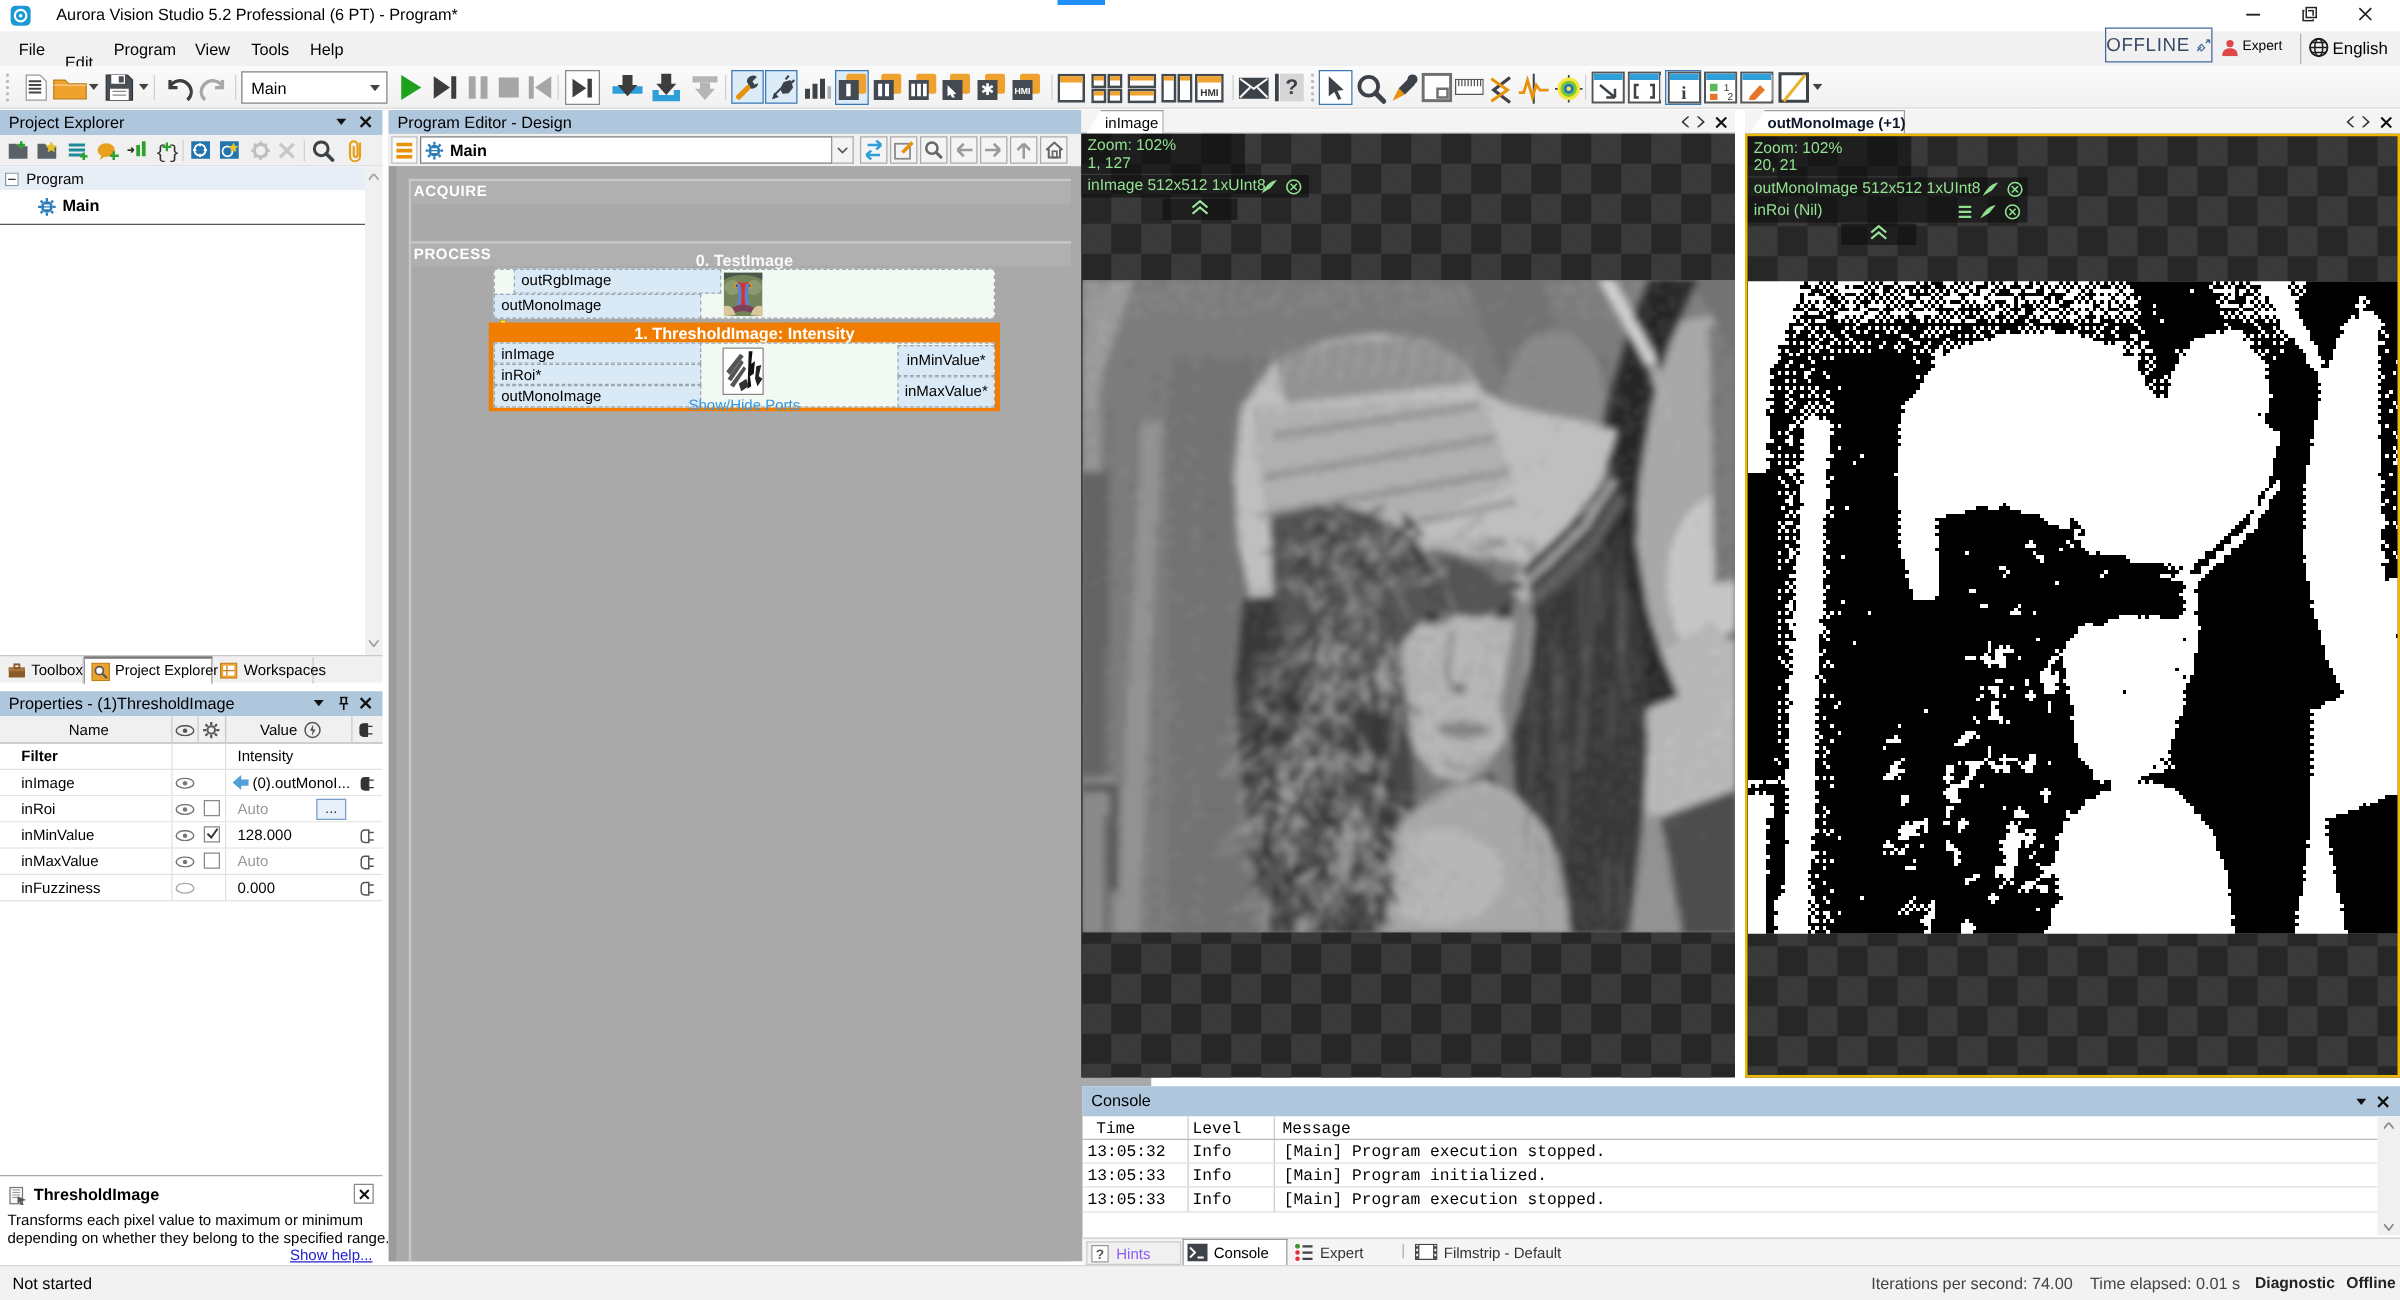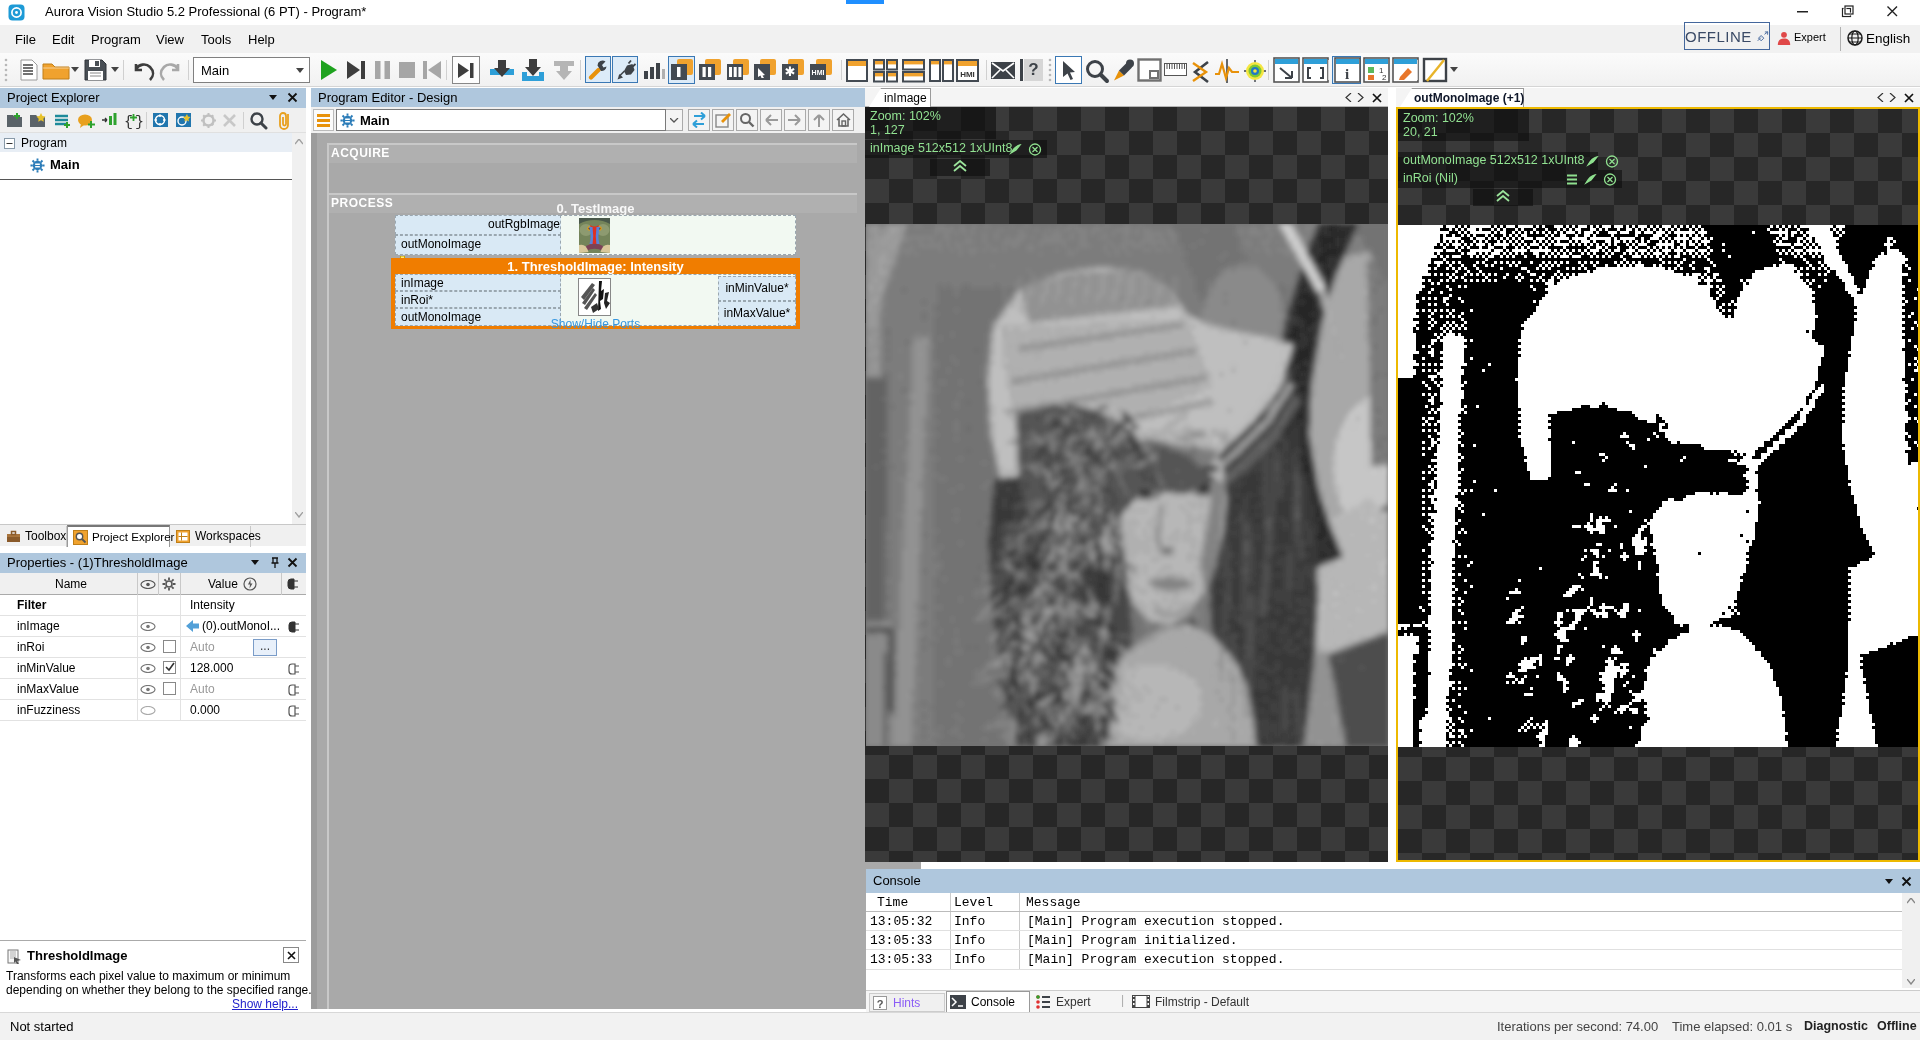--- a/index.html
+++ b/index.html
@@ -41,21 +41,21 @@
     <rect x="2" y="6" width="11" height="1.5" fill="#222"></rect>
     <rect x="47.5" y="3.5" width="8" height="8" fill="none" stroke="#222" stroke-width="1.2"></rect>
     <rect x="50" y="1" width="8" height="8" fill="none" stroke="#fff" stroke-width="2.8"></rect>
     <rect x="50" y="1" width="8" height="8" fill="none" stroke="#222" stroke-width="1.2"></rect>
     <path d="M92.5 1.5 L102 11 M102 1.5 L92.5 11" stroke="#222" stroke-width="1.4"></path>
   </svg>
 </div>
 
 <div class="abs" style="left:0;top:25px;width:1920px;height:28px;background:#f1f1f1;font-size:13px;color:#000;">
   <span class="abs" style="left:15px;top:7px;">File</span>
-  <span class="abs" style="left:52px;top:7px;">Edit</span>
+  <span class="abs" style="left:52px;top:17px;">Edit</span>
   <span class="abs" style="left:91px;top:7px;">Program</span>
   <span class="abs" style="left:156px;top:7px;">View</span>
   <span class="abs" style="left:201px;top:7px;">Tools</span>
   <span class="abs" style="left:248px;top:7px;">Help</span>
 
   <div class="abs" style="left:1684px;top:-3px;width:86px;height:28px;border:1px solid #44679c;display:flex;align-items:center;justify-content:center;gap:5px;">
     <span style="font-size:15px;color:#3a4a66;letter-spacing:0.5px;">OFFLINE</span>
     <svg width="17" height="15" viewBox="0 0 17 15">
           <g stroke="#44679c" stroke-width="1.3" fill="none">
             <path d="M1 13.5 L5.5 9"></path>
@@ -685,21 +685,21 @@
     <div class="abs" style="left:16px;top:10px;width:530px;height:2px;background:#c8c8c8;"></div>
     <div class="abs" style="left:16px;top:10px;width:2px;height:866px;background:#c8c8c8;"></div>
     <div class="abs" style="left:18px;top:12px;width:528px;height:18px;background:#b0b0b0;"></div>
     <div class="abs" style="left:20px;top:13px;font-size:12px;font-weight:bold;color:#fff;letter-spacing:0.5px;">ACQUIRE</div>
     <div class="abs" style="left:16px;top:60px;width:530px;height:2px;background:#c8c8c8;"></div>
     <div class="abs" style="left:18px;top:62px;width:528px;height:18px;background:#b0b0b0;"></div>
     <div class="abs" style="left:20px;top:63px;font-size:12px;font-weight:bold;color:#fff;letter-spacing:0.5px;">PROCESS</div>
 
     <div class="abs" style="left:84px;top:68px;width:401px;text-align:center;font-size:13px;font-weight:bold;color:#f8f8f8;">0. TestImage</div>
     <div class="abs dashbox" style="left:84px;top:82px;width:401px;height:40px;"></div>
-    <div class="abs portcell" style="left:84px;top:82px;width:166px;height:20px;text-align:right;">outRgbImage</div>
+    <div class="abs portcell" style="left:100px;top:82px;width:166px;height:20px;">outRgbImage</div>
     <div class="abs portcell" style="left:84px;top:102px;width:166px;height:20px;">outMonoImage</div>
     <div class="abs" id="baboon" style="left:268px;top:85px;width:31px;height:35px;"><svg width="31" height="35" viewBox="0 0 31 35">
 <rect width="31" height="35" fill="#74845a"></rect>
 <path d="M0 0 H31 V6 Q24 2 15.5 2 Q7 2 0 6 Z" fill="#49584a"></path>
 <ellipse cx="7" cy="12" rx="6.5" ry="6" fill="#8d9a70"></ellipse>
 <ellipse cx="24" cy="12" rx="6.5" ry="6" fill="#8d9a70"></ellipse>
 <circle cx="10.5" cy="10.5" r="2.2" fill="#e09a1a"></circle>
             <circle cx="20.5" cy="10.5" r="2.2" fill="#e09a1a"></circle>
 <circle cx="10.5" cy="10.5" r="0.9" fill="#201510"></circle>
             <circle cx="20.5" cy="10.5" r="0.9" fill="#201510"></circle>
@@ -815,21 +815,21 @@
           <path d="M1 1 L9 9 M9 1 L1 9" stroke="#111" stroke-width="1.7"></path>
         </svg>
   </div>
   <div class="abs checker" id="view2" style="left:0;top:19px;width:524px;height:755px;overflow:hidden;border:2px solid #edb900;">
     <div class="abs" id="lena-bw" style="left:0px;top:116px;width:522px;height:522px;"><svg width="522" height="522" viewBox="0 0 174 174" preserveAspectRatio="none" shape-rendering="crispEdges">
             <rect width="174" height="174" fill="#fff"></rect>
             <path fill="#000" d="M15 0h1v1h-1zM19 0h1v1h-1zM21 0h1v1h-1zM23 0h1v1h-1zM31 0h1v1h-1zM33 0h1v1h-1zM35 0h1v1h-1zM39 0h1v1h-1zM45 0h1v1h-1zM47 0h1v1h-1zM49 0h3v1h-3zM55 0h1v1h-1zM57 0h1v1h-1zM59 0h1v1h-1zM63 0h1v1h-1zM65 0h1v1h-1zM67 0h1v1h-1zM71 0h1v1h-1zM75 0h1v1h-1zM77 0h1v1h-1zM79 0h1v1h-1zM83 0h1v1h-1zM85 0h1v1h-1zM87 0h1v1h-1zM91 0h1v1h-1zM93 0h1v1h-1zM95 0h1v1h-1zM97 0h1v1h-1zM99 0h1v1h-1zM101 0h23v1h-23zM125 0h1v1h-1zM127 0h1v1h-1zM129 0h1v1h-1zM131 0h1v1h-1zM133 0h1v1h-1zM145 0h1v1h-1zM149 0h25v1h-25zM14 1h3v1h-3zM18 1h1v1h-1zM20 1h1v1h-1zM22 1h1v1h-1zM26 1h1v1h-1zM28 1h3v1h-3zM32 1h1v1h-1zM34 1h1v1h-1zM36 1h3v1h-3zM40 1h1v1h-1zM42 1h3v1h-3zM46 1h3v1h-3zM50 1h3v1h-3zM54 1h1v1h-1zM56 1h1v1h-1zM58 1h1v1h-1zM61 1h3v1h-3zM66 1h1v1h-1zM68 1h1v1h-1zM70 1h3v1h-3zM74 1h2v1h-2zM78 1h1v1h-1zM80 1h1v1h-1zM82 1h1v1h-1zM84 1h1v1h-1zM86 1h1v1h-1zM88 1h1v1h-1zM90 1h1v1h-1zM92 1h1v1h-1zM94 1h3v1h-3zM98 1h1v1h-1zM100 1h1v1h-1zM102 1h21v1h-21zM124 1h3v1h-3zM128 1h1v1h-1zM130 1h3v1h-3zM134 1h3v1h-3zM144 1h1v1h-1zM146 1h1v1h-1zM148 1h26v1h-26zM17 2h3v1h-3zM21 2h1v1h-1zM23 2h1v1h-1zM31 2h1v1h-1zM33 2h1v1h-1zM36 2h2v1h-2zM39 2h1v1h-1zM41 2h1v1h-1zM43 2h1v1h-1zM45 2h1v1h-1zM47 2h1v1h-1zM49 2h1v1h-1zM51 2h1v1h-1zM53 2h1v1h-1zM55 2h1v1h-1zM59 2h1v1h-1zM61 2h1v1h-1zM65 2h1v1h-1zM67 2h3v1h-3zM73 2h1v1h-1zM77 2h2v1h-2zM81 2h1v1h-1zM85 2h1v1h-1zM89 2h1v1h-1zM91 2h1v1h-1zM99 2h1v1h-1zM103 2h15v1h-15zM119 2h5v1h-5zM130 2h1v1h-1zM133 2h1v1h-1zM135 2h1v1h-1zM145 2h1v1h-1zM147 2h1v1h-1zM149 2h25v1h-25zM14 3h1v1h-1zM16 3h2v1h-2zM19 3h2v1h-2zM22 3h1v1h-1zM24 3h1v1h-1zM26 3h3v1h-3zM30 3h1v1h-1zM32 3h3v1h-3zM36 3h1v1h-1zM38 3h1v1h-1zM40 3h1v1h-1zM43 3h6v1h-6zM50 3h1v1h-1zM52 3h2v1h-2zM56 3h3v1h-3zM60 3h2v1h-2zM64 3h1v1h-1zM66 3h5v1h-5zM72 3h7v1h-7zM80 3h5v1h-5zM88 3h1v1h-1zM90 3h3v1h-3zM94 3h1v1h-1zM96 3h1v1h-1zM98 3h1v1h-1zM100 3h1v1h-1zM102 3h25v1h-25zM128 3h1v1h-1zM130 3h1v1h-1zM132 3h3v1h-3zM136 3h1v1h-1zM145 3h2v1h-2zM148 3h26v1h-26zM14 4h1v1h-1zM21 4h3v1h-3zM25 4h1v1h-1zM29 4h1v1h-1zM31 4h1v1h-1zM33 4h1v1h-1zM35 4h1v1h-1zM37 4h1v1h-1zM39 4h1v1h-1zM41 4h1v1h-1zM45 4h1v1h-1zM49 4h1v1h-1zM51 4h1v1h-1zM57 4h1v1h-1zM63 4h1v1h-1zM71 4h1v1h-1zM73 4h1v1h-1zM79 4h2v1h-2zM82 4h2v1h-2zM87 4h1v1h-1zM89 4h1v1h-1zM91 4h1v1h-1zM97 4h1v1h-1zM101 4h1v1h-1zM103 4h1v1h-1zM105 4h21v1h-21zM127 4h1v1h-1zM130 4h3v1h-3zM135 4h1v1h-1zM138 4h1v1h-1zM147 4h16v1h-16zM165 4h9v1h-9zM14 5h1v1h-1zM16 5h1v1h-1zM18 5h1v1h-1zM20 5h1v1h-1zM22 5h3v1h-3zM26 5h1v1h-1zM28 5h1v1h-1zM30 5h3v1h-3zM34 5h1v1h-1zM36 5h1v1h-1zM38 5h1v1h-1zM40 5h1v1h-1zM42 5h3v1h-3zM46 5h1v1h-1zM48 5h1v1h-1zM50 5h1v1h-1zM52 5h1v1h-1zM54 5h3v1h-3zM58 5h1v1h-1zM60 5h1v1h-1zM64 5h1v1h-1zM66 5h3v1h-3zM71 5h1v1h-1zM74 5h1v1h-1zM76 5h1v1h-1zM78 5h1v1h-1zM80 5h1v1h-1zM82 5h1v1h-1zM84 5h3v1h-3zM88 5h1v1h-1zM90 5h1v1h-1zM92 5h1v1h-1zM94 5h1v1h-1zM96 5h1v1h-1zM98 5h1v1h-1zM100 5h1v1h-1zM104 5h21v1h-21zM126 5h1v1h-1zM128 5h5v1h-5zM134 5h1v1h-1zM136 5h1v1h-1zM138 5h1v1h-1zM146 5h17v1h-17zM164 5h1v1h-1zM166 5h8v1h-8zM13 6h1v1h-1zM15 6h1v1h-1zM17 6h1v1h-1zM21 6h1v1h-1zM23 6h1v1h-1zM25 6h1v1h-1zM29 6h1v1h-1zM31 6h1v1h-1zM37 6h1v1h-1zM39 6h1v1h-1zM41 6h1v1h-1zM43 6h1v1h-1zM47 6h1v1h-1zM49 6h1v1h-1zM51 6h1v1h-1zM57 6h1v1h-1zM59 6h1v1h-1zM61 6h1v1h-1zM63 6h1v1h-1zM65 6h1v1h-1zM67 6h1v1h-1zM69 6h1v1h-1zM71 6h1v1h-1zM73 6h3v1h-3zM77 6h1v1h-1zM79 6h1v1h-1zM83 6h3v1h-3zM92 6h2v1h-2zM96 6h1v1h-1zM99 6h1v1h-1zM101 6h1v1h-1zM103 6h5v1h-5zM109 6h17v1h-17zM131 6h1v1h-1zM135 6h1v1h-1zM137 6h1v1h-1zM139 6h1v1h-1zM147 6h15v1h-15zM165 6h9v1h-9zM12 7h3v1h-3zM16 7h3v1h-3zM20 7h1v1h-1zM22 7h1v1h-1zM24 7h3v1h-3zM28 7h2v1h-2zM32 7h3v1h-3zM36 7h3v1h-3zM40 7h1v1h-1zM42 7h1v1h-1zM44 7h3v1h-3zM48 7h1v1h-1zM50 7h5v1h-5zM56 7h7v1h-7zM64 7h2v1h-2zM68 7h1v1h-1zM70 7h3v1h-3zM74 7h3v1h-3zM78 7h1v1h-1zM80 7h3v1h-3zM84 7h1v1h-1zM86 7h1v1h-1zM88 7h1v1h-1zM90 7h1v1h-1zM92 7h1v1h-1zM94 7h1v1h-1zM96 7h3v1h-3zM100 7h3v1h-3zM104 7h27v1h-27zM132 7h3v1h-3zM136 7h1v1h-1zM138 7h1v1h-1zM140 7h1v1h-1zM146 7h17v1h-17zM164 7h10v1h-10zM15 8h1v1h-1zM19 8h1v1h-1zM21 8h3v1h-3zM31 8h1v1h-1zM35 8h1v1h-1zM37 8h1v1h-1zM43 8h1v1h-1zM51 8h1v1h-1zM53 8h1v1h-1zM55 8h1v1h-1zM57 8h1v1h-1zM59 8h1v1h-1zM61 8h1v1h-1zM63 8h1v1h-1zM67 8h1v1h-1zM69 8h1v1h-1zM71 8h1v1h-1zM74 8h2v1h-2zM79 8h1v1h-1zM83 8h1v1h-1zM85 8h1v1h-1zM87 8h1v1h-1zM91 8h1v1h-1zM95 8h1v1h-1zM99 8h1v1h-1zM103 8h1v1h-1zM105 8h3v1h-3zM109 8h17v1h-17zM127 8h1v1h-1zM129 8h1v1h-1zM131 8h1v1h-1zM135 8h1v1h-1zM147 8h16v1h-16zM167 8h7v1h-7zM12 9h1v1h-1zM14 9h7v1h-7zM22 9h1v1h-1zM26 9h1v1h-1zM28 9h1v1h-1zM30 9h1v1h-1zM34 9h1v1h-1zM36 9h1v1h-1zM38 9h1v1h-1zM40 9h1v1h-1zM42 9h3v1h-3zM47 9h2v1h-2zM50 9h1v1h-1zM52 9h1v1h-1zM54 9h1v1h-1zM56 9h1v1h-1zM58 9h3v1h-3zM62 9h1v1h-1zM64 9h1v1h-1zM66 9h3v1h-3zM70 9h1v1h-1zM72 9h3v1h-3zM76 9h1v1h-1zM78 9h1v1h-1zM80 9h1v1h-1zM82 9h1v1h-1zM84 9h1v1h-1zM88 9h1v1h-1zM90 9h3v1h-3zM94 9h1v1h-1zM96 9h1v1h-1zM98 9h1v1h-1zM100 9h1v1h-1zM102 9h1v1h-1zM104 9h23v1h-23zM128 9h1v1h-1zM130 9h1v1h-1zM132 9h1v1h-1zM134 9h1v1h-1zM136 9h1v1h-1zM138 9h1v1h-1zM140 9h1v1h-1zM147 9h14v1h-14zM162 9h1v1h-1zM168 9h6v1h-6zM13 10h1v1h-1zM15 10h1v1h-1zM17 10h1v1h-1zM21 10h3v1h-3zM25 10h1v1h-1zM27 10h1v1h-1zM29 10h1v1h-1zM32 10h2v1h-2zM35 10h1v1h-1zM37 10h1v1h-1zM39 10h3v1h-3zM43 10h3v1h-3zM47 10h1v1h-1zM49 10h1v1h-1zM51 10h1v1h-1zM53 10h1v1h-1zM57 10h1v1h-1zM61 10h3v1h-3zM65 10h1v1h-1zM67 10h1v1h-1zM69 10h1v1h-1zM71 10h3v1h-3zM75 10h3v1h-3zM81 10h1v1h-1zM83 10h1v1h-1zM85 10h1v1h-1zM87 10h1v1h-1zM89 10h1v1h-1zM91 10h1v1h-1zM94 10h4v1h-4zM99 10h1v1h-1zM101 10h1v1h-1zM103 10h7v1h-7zM111 10h21v1h-21zM133 10h1v1h-1zM135 10h3v1h-3zM139 10h1v1h-1zM141 10h1v1h-1zM148 10h12v1h-12zM169 10h5v1h-5zM11 11h4v1h-4zM16 11h13v1h-13zM30 11h45v1h-45zM76 11h11v1h-11zM88 11h7v1h-7zM96 11h7v1h-7zM104 11h23v1h-23zM128 11h7v1h-7zM136 11h6v1h-6zM148 11h11v1h-11zM170 11h4v1h-4zM11 12h1v1h-1zM15 12h1v1h-1zM17 12h1v1h-1zM19 12h1v1h-1zM21 12h5v1h-5zM27 12h1v1h-1zM29 12h3v1h-3zM33 12h1v1h-1zM35 12h1v1h-1zM37 12h1v1h-1zM39 12h1v1h-1zM41 12h3v1h-3zM45 12h3v1h-3zM49 12h1v1h-1zM51 12h1v1h-1zM53 12h1v1h-1zM55 12h1v1h-1zM57 12h3v1h-3zM61 12h1v1h-1zM63 12h1v1h-1zM65 12h1v1h-1zM67 12h5v1h-5zM73 12h1v1h-1zM75 12h1v1h-1zM77 12h1v1h-1zM79 12h1v1h-1zM81 12h7v1h-7zM89 12h1v1h-1zM91 12h1v1h-1zM93 12h1v1h-1zM95 12h3v1h-3zM99 12h5v1h-5zM105 12h23v1h-23zM129 12h7v1h-7zM137 12h3v1h-3zM141 12h1v1h-1zM149 12h9v1h-9zM169 12h5v1h-5zM10 13h3v1h-3zM14 13h3v1h-3zM18 13h3v1h-3zM22 13h3v1h-3zM26 13h3v1h-3zM30 13h1v1h-1zM32 13h5v1h-5zM38 13h1v1h-1zM40 13h7v1h-7zM48 13h1v1h-1zM50 13h1v1h-1zM52 13h1v1h-1zM54 13h7v1h-7zM62 13h3v1h-3zM66 13h3v1h-3zM70 13h3v1h-3zM74 13h1v1h-1zM76 13h1v1h-1zM78 13h1v1h-1zM82 13h3v1h-3zM86 13h1v1h-1zM88 13h5v1h-5zM94 13h3v1h-3zM98 13h7v1h-7zM106 13h19v1h-19zM126 13h1v1h-1zM132 13h5v1h-5zM138 13h3v1h-3zM142 13h1v1h-1zM150 13h9v1h-9zM168 13h1v1h-1zM170 13h4v1h-4zM11 14h1v1h-1zM13 14h3v1h-3zM17 14h1v1h-1zM19 14h1v1h-1zM21 14h1v1h-1zM23 14h3v1h-3zM27 14h7v1h-7zM35 14h6v1h-6zM43 14h3v1h-3zM47 14h1v1h-1zM49 14h1v1h-1zM51 14h5v1h-5zM57 14h1v1h-1zM59 14h1v1h-1zM61 14h1v1h-1zM63 14h3v1h-3zM89 14h1v1h-1zM91 14h1v1h-1zM93 14h1v1h-1zM95 14h3v1h-3zM99 14h3v1h-3zM104 14h18v1h-18zM133 14h1v1h-1zM135 14h1v1h-1zM137 14h1v1h-1zM139 14h1v1h-1zM141 14h1v1h-1zM143 14h1v1h-1zM150 14h8v1h-8zM168 14h2v1h-2zM171 14h3v1h-3zM10 15h9v1h-9zM20 15h3v1h-3zM24 15h3v1h-3zM28 15h15v1h-15zM44 15h9v1h-9zM54 15h9v1h-9zM64 15h1v1h-1zM92 15h11v1h-11zM104 15h15v1h-15zM132 15h1v1h-1zM134 15h9v1h-9zM144 15h2v1h-2zM150 15h7v1h-7zM168 15h6v1h-6zM11 16h1v1h-1zM13 16h1v1h-1zM15 16h1v1h-1zM17 16h1v1h-1zM19 16h3v1h-3zM23 16h1v1h-1zM25 16h1v1h-1zM27 16h1v1h-1zM29 16h1v1h-1zM31 16h1v1h-1zM33 16h3v1h-3zM37 16h3v1h-3zM41 16h3v1h-3zM46 16h2v1h-2zM49 16h3v1h-3zM53 16h1v1h-1zM55 16h1v1h-1zM57 16h1v1h-1zM59 16h1v1h-1zM95 16h1v1h-1zM97 16h1v1h-1zM101 16h1v1h-1zM103 16h2v1h-2zM107 16h11v1h-11zM135 16h1v1h-1zM137 16h3v1h-3zM141 16h1v1h-1zM143 16h3v1h-3zM151 16h6v1h-6zM170 16h4v1h-4zM8 17h9v1h-9zM18 17h1v1h-1zM20 17h1v1h-1zM22 17h7v1h-7zM30 17h5v1h-5zM36 17h3v1h-3zM40 17h1v1h-1zM42 17h5v1h-5zM48 17h3v1h-3zM52 17h1v1h-1zM54 17h1v1h-1zM56 17h1v1h-1zM100 17h1v1h-1zM102 17h1v1h-1zM104 17h1v1h-1zM106 17h12v1h-12zM134 17h13v1h-13zM152 17h5v1h-5zM168 17h6v1h-6zM9 18h1v1h-1zM11 18h3v1h-3zM15 18h1v1h-1zM17 18h1v1h-1zM19 18h3v1h-3zM23 18h1v1h-1zM25 18h1v1h-1zM27 18h1v1h-1zM29 18h1v1h-1zM31 18h1v1h-1zM33 18h7v1h-7zM41 18h3v1h-3zM45 18h1v1h-1zM47 18h1v1h-1zM49 18h1v1h-1zM52 18h2v1h-2zM101 18h1v1h-1zM105 18h1v1h-1zM108 18h6v1h-6zM115 18h1v1h-1zM135 18h1v1h-1zM137 18h1v1h-1zM139 18h3v1h-3zM143 18h5v1h-5zM152 18h4v1h-4zM168 18h2v1h-2zM171 18h3v1h-3zM8 19h3v1h-3zM12 19h1v1h-1zM14 19h35v1h-35zM52 19h1v1h-1zM100 19h3v1h-3zM104 19h11v1h-11zM116 19h1v1h-1zM136 19h1v1h-1zM138 19h11v1h-11zM152 19h4v1h-4zM168 19h6v1h-6zM9 20h7v1h-7zM17 20h3v1h-3zM21 20h1v1h-1zM23 20h21v1h-21zM45 20h5v1h-5zM105 20h1v1h-1zM107 20h1v1h-1zM109 20h6v1h-6zM137 20h3v1h-3zM141 20h8v1h-8zM153 20h3v1h-3zM169 20h5v1h-5zM8 21h3v1h-3zM12 21h5v1h-5zM18 21h27v1h-27zM46 21h3v1h-3zM104 21h3v1h-3zM108 21h7v1h-7zM138 21h11v1h-11zM154 21h1v1h-1zM168 21h5v1h-5zM7 22h3v1h-3zM11 22h3v1h-3zM15 22h35v1h-35zM104 22h2v1h-2zM107 22h1v1h-1zM109 22h5v1h-5zM139 22h11v1h-11zM153 22h2v1h-2zM169 22h5v1h-5zM6 23h11v1h-11zM18 23h31v1h-31zM104 23h3v1h-3zM108 23h6v1h-6zM138 23h13v1h-13zM168 23h6v1h-6zM6 24h2v1h-2zM9 24h1v1h-1zM11 24h1v1h-1zM13 24h2v1h-2zM17 24h3v1h-3zM21 24h27v1h-27zM105 24h1v1h-1zM107 24h6v1h-6zM139 24h13v1h-13zM169 24h3v1h-3zM173 24h1v1h-1zM7 25h8v1h-8zM16 25h5v1h-5zM22 25h23v1h-23zM46 25h1v1h-1zM106 25h5v1h-5zM112 25h1v1h-1zM138 25h14v1h-14zM168 25h1v1h-1zM170 25h4v1h-4zM6 26h4v1h-4zM11 26h1v1h-1zM13 26h3v1h-3zM17 26h30v1h-30zM106 26h2v1h-2zM109 26h1v1h-1zM111 26h1v1h-1zM139 26h13v1h-13zM169 26h5v1h-5zM6 27h40v1h-40zM106 27h1v1h-1zM108 27h5v1h-5zM139 27h14v1h-14zM168 27h6v1h-6zM7 28h1v1h-1zM9 28h1v1h-1zM11 28h1v1h-1zM13 28h1v1h-1zM15 28h1v1h-1zM17 28h1v1h-1zM19 28h5v1h-5zM25 28h21v1h-21zM107 28h1v1h-1zM109 28h1v1h-1zM111 28h1v1h-1zM139 28h13v1h-13zM169 28h5v1h-5zM6 29h5v1h-5zM12 29h5v1h-5zM18 29h3v1h-3zM22 29h23v1h-23zM108 29h4v1h-4zM139 29h14v1h-14zM168 29h3v1h-3zM172 29h2v1h-2zM7 30h3v1h-3zM11 30h3v1h-3zM15 30h1v1h-1zM17 30h1v1h-1zM19 30h1v1h-1zM21 30h23v1h-23zM109 30h1v1h-1zM111 30h1v1h-1zM140 30h12v1h-12zM169 30h1v1h-1zM171 30h3v1h-3zM5 31h6v1h-6zM12 31h9v1h-9zM22 31h21v1h-21zM139 31h14v1h-14zM168 31h6v1h-6zM7 32h3v1h-3zM11 32h1v1h-1zM13 32h3v1h-3zM17 32h1v1h-1zM19 32h3v1h-3zM23 32h19v1h-19zM139 32h13v1h-13zM169 32h3v1h-3zM173 32h1v1h-1zM6 33h5v1h-5zM12 33h3v1h-3zM16 33h1v1h-1zM18 33h1v1h-1zM20 33h1v1h-1zM22 33h19v1h-19zM139 33h13v1h-13zM168 33h5v1h-5zM5 34h1v1h-1zM7 34h3v1h-3zM11 34h3v1h-3zM15 34h1v1h-1zM17 34h1v1h-1zM19 34h1v1h-1zM21 34h1v1h-1zM23 34h19v1h-19zM139 34h13v1h-13zM169 34h2v1h-2zM172 34h2v1h-2zM5 35h10v1h-10zM16 35h1v1h-1zM18 35h23v1h-23zM136 35h1v1h-1zM138 35h14v1h-14zM168 35h6v1h-6zM6 36h6v1h-6zM13 36h1v1h-1zM15 36h1v1h-1zM19 36h1v1h-1zM21 36h20v1h-20zM138 36h14v1h-14zM169 36h5v1h-5zM6 37h7v1h-7zM14 37h1v1h-1zM22 37h19v1h-19zM138 37h13v1h-13zM168 37h6v1h-6zM6 38h5v1h-5zM13 38h1v1h-1zM23 38h1v1h-1zM25 38h15v1h-15zM139 38h12v1h-12zM169 38h1v1h-1zM171 38h3v1h-3zM6 39h5v1h-5zM12 39h3v1h-3zM22 39h19v1h-19zM140 39h11v1h-11zM169 39h5v1h-5zM6 40h2v1h-2zM9 40h1v1h-1zM11 40h4v1h-4zM23 40h17v1h-17zM142 40h9v1h-9zM169 40h3v1h-3zM173 40h1v1h-1zM6 41h5v1h-5zM12 41h3v1h-3zM22 41h19v1h-19zM142 41h9v1h-9zM168 41h5v1h-5zM7 42h3v1h-3zM12 42h2v1h-2zM22 42h18v1h-18zM142 42h8v1h-8zM169 42h5v1h-5zM5 43h6v1h-6zM12 43h3v1h-3zM22 43h19v1h-19zM142 43h9v1h-9zM169 43h5v1h-5zM5 44h3v1h-3zM9 44h5v1h-5zM22 44h2v1h-2zM25 44h15v1h-15zM141 44h9v1h-9zM169 44h3v1h-3zM173 44h1v1h-1zM6 45h9v1h-9zM22 45h18v1h-18zM141 45h9v1h-9zM169 45h4v1h-4zM7 46h1v1h-1zM9 46h1v1h-1zM11 46h1v1h-1zM13 46h1v1h-1zM23 46h7v1h-7zM31 46h9v1h-9zM141 46h9v1h-9zM169 46h1v1h-1zM171 46h1v1h-1zM173 46h1v1h-1zM5 47h10v1h-10zM21 47h19v1h-19zM140 47h10v1h-10zM169 47h4v1h-4zM6 48h2v1h-2zM9 48h1v1h-1zM11 48h1v1h-1zM13 48h1v1h-1zM22 48h6v1h-6zM29 48h11v1h-11zM140 48h10v1h-10zM169 48h3v1h-3zM6 49h7v1h-7zM22 49h18v1h-18zM140 49h9v1h-9zM169 49h5v1h-5zM5 50h5v1h-5zM13 50h1v1h-1zM21 50h19v1h-19zM140 50h9v1h-9zM169 50h5v1h-5zM0 51h11v1h-11zM12 51h3v1h-3zM21 51h18v1h-18zM140 51h9v1h-9zM168 51h3v1h-3zM172 51h2v1h-2zM0 52h8v1h-8zM9 52h3v1h-3zM13 52h1v1h-1zM21 52h1v1h-1zM23 52h17v1h-17zM139 52h10v1h-10zM169 52h5v1h-5zM0 53h9v1h-9zM10 53h3v1h-3zM14 53h1v1h-1zM22 53h18v1h-18zM139 53h2v1h-2zM142 53h7v1h-7zM170 53h4v1h-4zM0 54h10v1h-10zM11 54h3v1h-3zM21 54h19v1h-19zM139 54h1v1h-1zM142 54h6v1h-6zM169 54h5v1h-5zM0 55h14v1h-14zM22 55h18v1h-18zM138 55h1v1h-1zM142 55h7v1h-7zM170 55h4v1h-4zM0 56h8v1h-8zM9 56h1v1h-1zM11 56h1v1h-1zM13 56h1v1h-1zM22 56h18v1h-18zM137 56h1v1h-1zM141 56h7v1h-7zM169 56h3v1h-3zM173 56h1v1h-1zM0 57h11v1h-11zM12 57h2v1h-2zM22 57h18v1h-18zM136 57h2v1h-2zM140 57h9v1h-9zM169 57h5v1h-5zM0 58h10v1h-10zM12 58h2v1h-2zM21 58h19v1h-19zM136 58h1v1h-1zM139 58h9v1h-9zM169 58h1v1h-1zM171 58h3v1h-3zM0 59h11v1h-11zM12 59h3v1h-3zM21 59h19v1h-19zM68 59h1v1h-1zM136 59h1v1h-1zM139 59h10v1h-10zM170 59h4v1h-4zM0 60h9v1h-9zM10 60h4v1h-4zM21 60h1v1h-1zM23 60h3v1h-3zM27 60h13v1h-13zM61 60h3v1h-3zM67 60h3v1h-3zM139 60h9v1h-9zM169 60h3v1h-3zM173 60h1v1h-1zM0 61h11v1h-11zM12 61h1v1h-1zM22 61h19v1h-19zM58 61h15v1h-15zM134 61h1v1h-1zM138 61h11v1h-11zM169 61h5v1h-5zM0 62h10v1h-10zM11 62h1v1h-1zM13 62h1v1h-1zM21 62h1v1h-1zM23 62h17v1h-17zM53 62h25v1h-25zM133 62h1v1h-1zM137 62h11v1h-11zM170 62h4v1h-4zM0 63h14v1h-14zM20 63h21v1h-21zM50 63h29v1h-29zM86 63h1v1h-1zM132 63h2v1h-2zM136 63h13v1h-13zM170 63h4v1h-4zM0 64h8v1h-8zM9 64h1v1h-1zM12 64h2v1h-2zM21 64h19v1h-19zM51 64h29v1h-29zM86 64h2v1h-2zM131 64h3v1h-3zM136 64h12v1h-12zM171 64h1v1h-1zM173 64h1v1h-1zM0 65h9v1h-9zM10 65h3v1h-3zM20 65h21v1h-21zM50 65h33v1h-33zM86 65h3v1h-3zM130 65h3v1h-3zM136 65h13v1h-13zM170 65h3v1h-3zM0 66h8v1h-8zM9 66h1v1h-1zM11 66h1v1h-1zM13 66h1v1h-1zM21 66h19v1h-19zM51 66h36v1h-36zM89 66h1v1h-1zM129 66h3v1h-3zM135 66h13v1h-13zM169 66h5v1h-5zM0 67h14v1h-14zM20 67h21v1h-21zM50 67h37v1h-37zM88 67h2v1h-2zM128 67h3v1h-3zM133 67h15v1h-15zM169 67h5v1h-5zM0 68h8v1h-8zM9 68h1v1h-1zM11 68h1v1h-1zM13 68h1v1h-1zM21 68h19v1h-19zM51 68h36v1h-36zM127 68h2v1h-2zM133 68h15v1h-15zM169 68h5v1h-5zM0 69h13v1h-13zM20 69h1v1h-1zM22 69h19v1h-19zM51 69h24v1h-24zM76 69h9v1h-9zM86 69h3v1h-3zM126 69h3v1h-3zM132 69h16v1h-16zM170 69h4v1h-4zM0 70h10v1h-10zM11 70h3v1h-3zM21 70h19v1h-19zM51 70h23v1h-23zM77 70h9v1h-9zM87 70h2v1h-2zM125 70h2v1h-2zM131 70h17v1h-17zM169 70h1v1h-1zM171 70h3v1h-3zM0 71h11v1h-11zM12 71h1v1h-1zM20 71h21v1h-21zM50 71h33v1h-33zM84 71h6v1h-6zM124 71h3v1h-3zM129 71h19v1h-19zM169 71h5v1h-5zM0 72h8v1h-8zM9 72h2v1h-2zM13 72h1v1h-1zM21 72h20v1h-20zM51 72h7v1h-7zM59 72h17v1h-17zM77 72h14v1h-14zM93 72h1v1h-1zM122 72h3v1h-3zM129 72h19v1h-19zM170 72h2v1h-2zM173 72h1v1h-1zM0 73h11v1h-11zM12 73h1v1h-1zM20 73h1v1h-1zM22 73h3v1h-3zM26 73h15v1h-15zM51 73h26v1h-26zM79 73h22v1h-22zM122 73h3v1h-3zM127 73h22v1h-22zM170 73h3v1h-3zM0 74h8v1h-8zM9 74h1v1h-1zM11 74h2v1h-2zM20 74h22v1h-22zM51 74h27v1h-27zM79 74h23v1h-23zM120 74h3v1h-3zM127 74h21v1h-21zM171 74h3v1h-3zM0 75h13v1h-13zM20 75h22v1h-22zM51 75h60v1h-60zM112 75h1v1h-1zM119 75h4v1h-4zM125 75h24v1h-24zM169 75h5v1h-5zM0 76h8v1h-8zM9 76h3v1h-3zM21 76h21v1h-21zM51 76h16v1h-16zM69 76h43v1h-43zM113 76h1v1h-1zM115 76h1v1h-1zM119 76h2v1h-2zM124 76h25v1h-25zM170 76h4v1h-4zM0 77h13v1h-13zM20 77h1v1h-1zM22 77h21v1h-21zM51 77h18v1h-18zM70 77h25v1h-25zM96 77h19v1h-19zM118 77h3v1h-3zM123 77h26v1h-26zM170 77h4v1h-4zM0 78h11v1h-11zM21 78h21v1h-21zM51 78h17v1h-17zM69 78h25v1h-25zM95 78h15v1h-15zM113 78h1v1h-1zM122 78h27v1h-27zM170 78h4v1h-4zM0 79h13v1h-13zM20 79h23v1h-23zM51 79h62v1h-62zM121 79h28v1h-28zM170 79h1v1h-1zM0 80h10v1h-10zM11 80h1v1h-1zM20 80h23v1h-23zM51 80h31v1h-31zM83 80h33v1h-33zM120 80h30v1h-30zM0 81h11v1h-11zM12 81h1v1h-1zM20 81h1v1h-1zM22 81h21v1h-21zM51 81h66v1h-66zM120 81h30v1h-30zM0 82h8v1h-8zM9 82h1v1h-1zM11 82h1v1h-1zM21 82h23v1h-23zM51 82h8v1h-8zM61 82h55v1h-55zM119 82h31v1h-31zM0 83h13v1h-13zM20 83h24v1h-24zM51 83h64v1h-64zM120 83h30v1h-30zM0 84h8v1h-8zM9 84h3v1h-3zM21 84h23v1h-23zM50 84h66v1h-66zM120 84h30v1h-30zM0 85h11v1h-11zM12 85h1v1h-1zM20 85h5v1h-5zM26 85h91v1h-91zM120 85h31v1h-31zM0 86h10v1h-10zM12 86h1v1h-1zM21 86h41v1h-41zM64 86h8v1h-8zM73 86h43v1h-43zM120 86h30v1h-30zM0 87h11v1h-11zM12 87h1v1h-1zM20 87h51v1h-51zM72 87h45v1h-45zM120 87h31v1h-31zM0 88h8v1h-8zM9 88h1v1h-1zM11 88h1v1h-1zM21 88h1v1h-1zM23 88h1v1h-1zM25 88h7v1h-7zM33 88h37v1h-37zM73 88h3v1h-3zM77 88h39v1h-39zM119 88h32v1h-32zM0 89h12v1h-12zM20 89h1v1h-1zM22 89h77v1h-77zM104 89h1v1h-1zM106 89h1v1h-1zM110 89h5v1h-5zM120 89h31v1h-31zM0 90h8v1h-8zM9 90h1v1h-1zM19 90h77v1h-77zM120 90h32v1h-32zM0 91h11v1h-11zM12 91h1v1h-1zM20 91h70v1h-70zM92 91h3v1h-3zM120 91h32v1h-32zM0 92h8v1h-8zM9 92h2v1h-2zM21 92h67v1h-67zM121 92h31v1h-31zM0 93h12v1h-12zM20 93h1v1h-1zM22 93h66v1h-66zM120 93h33v1h-33zM0 94h8v1h-8zM9 94h1v1h-1zM11 94h1v1h-1zM19 94h1v1h-1zM21 94h66v1h-66zM120 94h33v1h-33zM173 94h1v1h-1zM0 95h13v1h-13zM19 95h2v1h-2zM22 95h55v1h-55zM78 95h8v1h-8zM116 95h1v1h-1zM120 95h33v1h-33zM0 96h8v1h-8zM9 96h1v1h-1zM19 96h9v1h-9zM29 96h35v1h-35zM65 96h20v1h-20zM120 96h33v1h-33zM0 97h11v1h-11zM19 97h45v1h-45zM65 97h2v1h-2zM68 97h1v1h-1zM70 97h15v1h-15zM120 97h34v1h-34zM0 98h10v1h-10zM11 98h1v1h-1zM19 98h1v1h-1zM21 98h43v1h-43zM65 98h1v1h-1zM71 98h11v1h-11zM83 98h1v1h-1zM120 98h34v1h-34zM0 99h11v1h-11zM20 99h43v1h-43zM64 99h2v1h-2zM68 99h15v1h-15zM119 99h35v1h-35zM0 100h8v1h-8zM9 100h3v1h-3zM19 100h39v1h-39zM61 100h1v1h-1zM65 100h1v1h-1zM69 100h3v1h-3zM73 100h8v1h-8zM83 100h1v1h-1zM119 100h35v1h-35zM0 101h9v1h-9zM10 101h1v1h-1zM19 101h2v1h-2zM22 101h41v1h-41zM69 101h11v1h-11zM82 101h2v1h-2zM119 101h36v1h-36zM0 102h10v1h-10zM11 102h1v1h-1zM19 102h1v1h-1zM21 102h1v1h-1zM23 102h41v1h-41zM65 102h2v1h-2zM69 102h11v1h-11zM81 102h3v1h-3zM119 102h36v1h-36zM0 103h11v1h-11zM19 103h60v1h-60zM81 103h4v1h-4zM114 103h1v1h-1zM119 103h37v1h-37zM0 104h12v1h-12zM19 104h59v1h-59zM81 104h1v1h-1zM83 104h2v1h-2zM119 104h37v1h-37zM0 105h11v1h-11zM18 105h1v1h-1zM20 105h58v1h-58zM83 105h2v1h-2zM116 105h1v1h-1zM118 105h39v1h-39zM0 106h10v1h-10zM19 106h1v1h-1zM21 106h45v1h-45zM68 106h6v1h-6zM75 106h3v1h-3zM83 106h1v1h-1zM118 106h39v1h-39zM0 107h11v1h-11zM19 107h55v1h-55zM75 107h4v1h-4zM82 107h3v1h-3zM117 107h41v1h-41zM0 108h8v1h-8zM9 108h2v1h-2zM19 108h43v1h-43zM63 108h1v1h-1zM67 108h3v1h-3zM71 108h8v1h-8zM83 108h3v1h-3zM117 108h41v1h-41zM0 109h11v1h-11zM19 109h46v1h-46zM67 109h8v1h-8zM76 109h3v1h-3zM82 109h3v1h-3zM100 109h1v1h-1zM116 109h43v1h-43zM0 110h10v1h-10zM19 110h1v1h-1zM21 110h1v1h-1zM23 110h39v1h-39zM63 110h3v1h-3zM67 110h1v1h-1zM69 110h5v1h-5zM77 110h9v1h-9zM117 110h41v1h-41zM0 111h11v1h-11zM18 111h43v1h-43zM62 111h13v1h-13zM76 111h10v1h-10zM116 111h41v1h-41zM0 112h8v1h-8zM9 112h1v1h-1zM11 112h1v1h-1zM19 112h5v1h-5zM25 112h40v1h-40zM67 112h13v1h-13zM81 112h5v1h-5zM117 112h37v1h-37zM0 113h11v1h-11zM18 113h5v1h-5zM24 113h41v1h-41zM66 113h14v1h-14zM81 113h6v1h-6zM116 113h37v1h-37zM0 114h8v1h-8zM9 114h1v1h-1zM19 114h28v1h-28zM48 114h17v1h-17zM67 114h13v1h-13zM81 114h6v1h-6zM116 114h34v1h-34zM0 115h11v1h-11zM18 115h47v1h-47zM67 115h20v1h-20zM116 115h35v1h-35zM0 116h8v1h-8zM9 116h2v1h-2zM19 116h1v1h-1zM21 116h39v1h-39zM61 116h3v1h-3zM68 116h18v1h-18zM115 116h35v1h-35zM0 117h11v1h-11zM18 117h43v1h-43zM62 117h5v1h-5zM68 117h1v1h-1zM70 117h17v1h-17zM114 117h37v1h-37zM0 118h8v1h-8zM9 118h1v1h-1zM19 118h3v1h-3zM23 118h17v1h-17zM41 118h46v1h-46zM115 118h35v1h-35zM0 119h11v1h-11zM18 119h69v1h-69zM114 119h37v1h-37zM0 120h8v1h-8zM9 120h2v1h-2zM19 120h5v1h-5zM25 120h33v1h-33zM61 120h26v1h-26zM114 120h36v1h-36zM0 121h11v1h-11zM18 121h1v1h-1zM20 121h19v1h-19zM40 121h17v1h-17zM60 121h1v1h-1zM62 121h25v1h-25zM114 121h37v1h-37zM0 122h8v1h-8zM9 122h1v1h-1zM19 122h3v1h-3zM23 122h14v1h-14zM41 122h15v1h-15zM59 122h28v1h-28zM113 122h37v1h-37zM0 123h11v1h-11zM18 123h37v1h-37zM58 123h30v1h-30zM113 123h38v1h-38zM0 124h10v1h-10zM19 124h1v1h-1zM21 124h15v1h-15zM37 124h27v1h-27zM65 124h23v1h-23zM113 124h37v1h-37zM0 125h11v1h-11zM18 125h3v1h-3zM22 125h42v1h-42zM65 125h23v1h-23zM112 125h39v1h-39zM0 126h10v1h-10zM19 126h1v1h-1zM21 126h43v1h-43zM65 126h3v1h-3zM69 126h6v1h-6zM77 126h11v1h-11zM113 126h37v1h-37zM0 127h7v1h-7zM8 127h3v1h-3zM18 127h23v1h-23zM42 127h21v1h-21zM64 127h3v1h-3zM72 127h3v1h-3zM77 127h12v1h-12zM110 127h1v1h-1zM112 127h39v1h-39zM0 128h8v1h-8zM9 128h2v1h-2zM18 128h2v1h-2zM21 128h18v1h-18zM41 128h15v1h-15zM57 128h1v1h-1zM63 128h1v1h-1zM66 128h2v1h-2zM69 128h3v1h-3zM73 128h1v1h-1zM77 128h3v1h-3zM81 128h9v1h-9zM111 128h1v1h-1zM113 128h37v1h-37zM0 129h11v1h-11zM18 129h3v1h-3zM22 129h16v1h-16zM40 129h13v1h-13zM55 129h4v1h-4zM62 129h3v1h-3zM70 129h3v1h-3zM76 129h15v1h-15zM108 129h1v1h-1zM112 129h1v1h-1zM114 129h37v1h-37zM0 130h10v1h-10zM18 130h20v1h-20zM42 130h11v1h-11zM55 130h4v1h-4zM61 130h5v1h-5zM67 130h1v1h-1zM70 130h4v1h-4zM76 130h16v1h-16zM111 130h39v1h-39zM0 131h10v1h-10zM18 131h19v1h-19zM40 131h13v1h-13zM54 131h5v1h-5zM61 131h31v1h-31zM107 131h44v1h-44zM0 132h8v1h-8zM9 132h1v1h-1zM19 132h1v1h-1zM21 132h1v1h-1zM23 132h13v1h-13zM39 132h1v1h-1zM41 132h11v1h-11zM55 132h3v1h-3zM60 132h32v1h-32zM105 132h45v1h-45zM4 133h1v1h-1zM8 133h1v1h-1zM18 133h35v1h-35zM54 133h3v1h-3zM59 133h35v1h-35zM95 133h2v1h-2zM104 133h1v1h-1zM106 133h1v1h-1zM108 133h42v1h-42zM1 134h1v1h-1zM3 134h7v1h-7zM18 134h4v1h-4zM23 134h31v1h-31zM59 134h3v1h-3zM63 134h34v1h-34zM111 134h39v1h-39zM0 135h11v1h-11zM18 135h35v1h-35zM56 135h23v1h-23zM80 135h17v1h-17zM114 135h36v1h-36zM0 136h2v1h-2zM3 136h1v1h-1zM5 136h5v1h-5zM19 136h33v1h-33zM56 136h22v1h-22zM81 136h13v1h-13zM115 136h35v1h-35zM7 137h4v1h-4zM18 137h23v1h-23zM43 137h10v1h-10zM56 137h23v1h-23zM80 137h13v1h-13zM116 137h34v1h-34zM170 137h4v1h-4zM7 138h3v1h-3zM19 138h22v1h-22zM43 138h11v1h-11zM57 138h22v1h-22zM80 138h10v1h-10zM117 138h33v1h-33zM168 138h6v1h-6zM6 139h5v1h-5zM18 139h23v1h-23zM42 139h48v1h-48zM118 139h32v1h-32zM164 139h1v1h-1zM166 139h8v1h-8zM7 140h3v1h-3zM18 140h2v1h-2zM21 140h32v1h-32zM55 140h13v1h-13zM69 140h3v1h-3zM73 140h16v1h-16zM119 140h31v1h-31zM163 140h11v1h-11zM7 141h4v1h-4zM18 141h3v1h-3zM22 141h31v1h-31zM54 141h17v1h-17zM74 141h11v1h-11zM86 141h2v1h-2zM119 141h31v1h-31zM160 141h14v1h-14zM7 142h3v1h-3zM19 142h1v1h-1zM21 142h32v1h-32zM54 142h17v1h-17zM75 142h10v1h-10zM121 142h29v1h-29zM157 142h17v1h-17zM5 143h5v1h-5zM18 143h29v1h-29zM48 143h9v1h-9zM58 143h28v1h-28zM121 143h29v1h-29zM154 143h20v1h-20zM5 144h5v1h-5zM18 144h2v1h-2zM21 144h21v1h-21zM43 144h1v1h-1zM48 144h4v1h-4zM54 144h2v1h-2zM59 144h11v1h-11zM71 144h1v1h-1zM73 144h11v1h-11zM122 144h28v1h-28zM155 144h19v1h-19zM6 145h4v1h-4zM18 145h23v1h-23zM46 145h1v1h-1zM48 145h8v1h-8zM58 145h11v1h-11zM72 145h12v1h-12zM123 145h27v1h-27zM154 145h20v1h-20zM5 146h5v1h-5zM19 146h1v1h-1zM21 146h1v1h-1zM23 146h17v1h-17zM45 146h2v1h-2zM48 146h8v1h-8zM57 146h13v1h-13zM72 146h2v1h-2zM77 146h7v1h-7zM124 146h26v1h-26zM155 146h19v1h-19zM5 147h5v1h-5zM18 147h3v1h-3zM22 147h19v1h-19zM46 147h23v1h-23zM74 147h1v1h-1zM76 147h7v1h-7zM124 147h26v1h-26zM154 147h20v1h-20zM5 148h5v1h-5zM17 148h7v1h-7zM25 148h15v1h-15zM43 148h26v1h-26zM77 148h5v1h-5zM125 148h25v1h-25zM155 148h19v1h-19zM6 149h5v1h-5zM18 149h19v1h-19zM38 149h15v1h-15zM54 149h13v1h-13zM73 149h1v1h-1zM76 149h7v1h-7zM125 149h24v1h-24zM155 149h19v1h-19zM5 150h5v1h-5zM17 150h19v1h-19zM39 150h3v1h-3zM43 150h3v1h-3zM47 150h6v1h-6zM55 150h13v1h-13zM73 150h1v1h-1zM75 150h3v1h-3zM79 150h4v1h-4zM125 150h25v1h-25zM155 150h19v1h-19zM5 151h5v1h-5zM17 151h22v1h-22zM40 151h1v1h-1zM42 151h11v1h-11zM56 151h11v1h-11zM72 151h11v1h-11zM125 151h24v1h-24zM156 151h18v1h-18zM5 152h5v1h-5zM19 152h1v1h-1zM21 152h15v1h-15zM37 152h1v1h-1zM39 152h1v1h-1zM42 152h13v1h-13zM57 152h11v1h-11zM72 152h4v1h-4zM77 152h5v1h-5zM126 152h23v1h-23zM155 152h19v1h-19zM6 153h4v1h-4zM18 153h37v1h-37zM56 153h13v1h-13zM72 153h3v1h-3zM76 153h6v1h-6zM126 153h23v1h-23zM156 153h18v1h-18zM5 154h5v1h-5zM17 154h1v1h-1zM19 154h1v1h-1zM21 154h1v1h-1zM23 154h21v1h-21zM45 154h10v1h-10zM57 154h11v1h-11zM72 154h10v1h-10zM127 154h22v1h-22zM156 154h18v1h-18zM5 155h5v1h-5zM17 155h38v1h-38zM56 155h13v1h-13zM72 155h5v1h-5zM78 155h3v1h-3zM127 155h22v1h-22zM156 155h18v1h-18zM5 156h5v1h-5zM17 156h3v1h-3zM21 156h21v1h-21zM45 156h21v1h-21zM71 156h7v1h-7zM127 156h21v1h-21zM157 156h17v1h-17zM6 157h4v1h-4zM16 157h50v1h-50zM71 157h8v1h-8zM128 157h21v1h-21zM156 157h18v1h-18zM5 158h5v1h-5zM17 158h1v1h-1zM19 158h41v1h-41zM62 158h4v1h-4zM67 158h1v1h-1zM71 158h7v1h-7zM81 158h1v1h-1zM128 158h20v1h-20zM157 158h17v1h-17zM5 159h5v1h-5zM16 159h42v1h-42zM61 159h8v1h-8zM70 159h7v1h-7zM78 159h5v1h-5zM128 159h21v1h-21zM157 159h17v1h-17zM5 160h5v1h-5zM17 160h3v1h-3zM21 160h37v1h-37zM59 160h9v1h-9zM69 160h1v1h-1zM71 160h3v1h-3zM77 160h5v1h-5zM128 160h20v1h-20zM157 160h17v1h-17zM5 161h4v1h-4zM16 161h1v1h-1zM18 161h49v1h-49zM68 161h5v1h-5zM76 161h1v1h-1zM80 161h3v1h-3zM128 161h20v1h-20zM157 161h17v1h-17zM5 162h5v1h-5zM17 162h5v1h-5zM23 162h49v1h-49zM73 162h1v1h-1zM75 162h3v1h-3zM80 162h2v1h-2zM129 162h19v1h-19zM157 162h17v1h-17zM5 163h4v1h-4zM17 163h48v1h-48zM66 163h17v1h-17zM128 163h20v1h-20zM158 163h16v1h-16zM5 164h3v1h-3zM18 164h2v1h-2zM21 164h9v1h-9zM31 164h13v1h-13zM45 164h19v1h-19zM67 164h17v1h-17zM129 164h18v1h-18zM158 164h16v1h-16zM5 165h2v1h-2zM16 165h1v1h-1zM18 165h3v1h-3zM22 165h21v1h-21zM44 165h5v1h-5zM50 165h15v1h-15zM66 165h17v1h-17zM129 165h18v1h-18zM158 165h16v1h-16zM5 166h2v1h-2zM17 166h1v1h-1zM19 166h23v1h-23zM43 166h1v1h-1zM45 166h1v1h-1zM47 166h1v1h-1zM50 166h32v1h-32zM129 166h18v1h-18zM159 166h15v1h-15zM5 167h2v1h-2zM16 167h1v1h-1zM18 167h23v1h-23zM42 167h1v1h-1zM44 167h1v1h-1zM46 167h1v1h-1zM48 167h1v1h-1zM50 167h27v1h-27zM78 167h3v1h-3zM129 167h18v1h-18zM158 167h16v1h-16zM5 168h3v1h-3zM17 168h1v1h-1zM19 168h1v1h-1zM22 168h2v1h-2zM25 168h15v1h-15zM41 168h1v1h-1zM43 168h5v1h-5zM50 168h31v1h-31zM129 168h17v1h-17zM159 168h15v1h-15zM5 169h2v1h-2zM16 169h1v1h-1zM18 169h3v1h-3zM22 169h25v1h-25zM50 169h31v1h-31zM130 169h17v1h-17zM159 169h15v1h-15zM5 170h2v1h-2zM16 170h1v1h-1zM19 170h1v1h-1zM21 170h1v1h-1zM23 170h23v1h-23zM49 170h9v1h-9zM59 170h22v1h-22zM129 170h17v1h-17zM159 170h15v1h-15zM5 171h2v1h-2zM16 171h31v1h-31zM49 171h8v1h-8zM60 171h21v1h-21zM129 171h18v1h-18zM159 171h15v1h-15zM5 172h3v1h-3zM17 172h1v1h-1zM19 172h1v1h-1zM21 172h27v1h-27zM49 172h8v1h-8zM61 172h19v1h-19zM130 172h16v1h-16zM159 172h15v1h-15zM5 173h2v1h-2zM16 173h1v1h-1zM18 173h3v1h-3zM22 173h25v1h-25zM49 173h8v1h-8zM60 173h19v1h-19zM130 173h16v1h-16zM160 173h14v1h-14z"></path>
           </svg></div>
     <div class="abs" style="left:0;top:0;font-size:12.5px;color:#92e292;">
       <div style="background:rgba(15,15,15,0.62);width:131px;padding:2px 0 2px 5px;">Zoom: 102%<br>20, 21</div>
-      <div style="position:relative;background:rgba(15,15,15,0.62);width:200px;margin-top:11px;padding:1px 0 1px 5px;height:18px;">outMonoImage 512x512 1xUInt8
+      <div style="position:relative;background:rgba(15,15,15,0.62);width:224px;margin-top:1px;padding:1px 0 1px 5px;height:18px;">outMonoImage 512x512 1xUInt8
         <svg style="position:absolute;left:188px;top:3px" width="34" height="13" viewBox="0 0 34 13">
               <g stroke="#8fe08f" fill="none" stroke-width="1.3">
                 <path d="M2 10 Q6 3 11 2 L7 7 Z" fill="#8fe08f"></path>
                 <circle cx="26" cy="6.5" r="5.5"></circle>
                 <path d="M23.5 4 L28.5 9 M28.5 4 L23.5 9"></path>
               </g>
             </svg>
       </div>
       <div style="position:relative;background:rgba(15,15,15,0.62);width:224px;padding:1px 0 1px 5px;height:18px;">inRoi (Nil)
         <svg style="position:absolute;left:168px;top:3px" width="52" height="13" viewBox="0 0 52 13">

